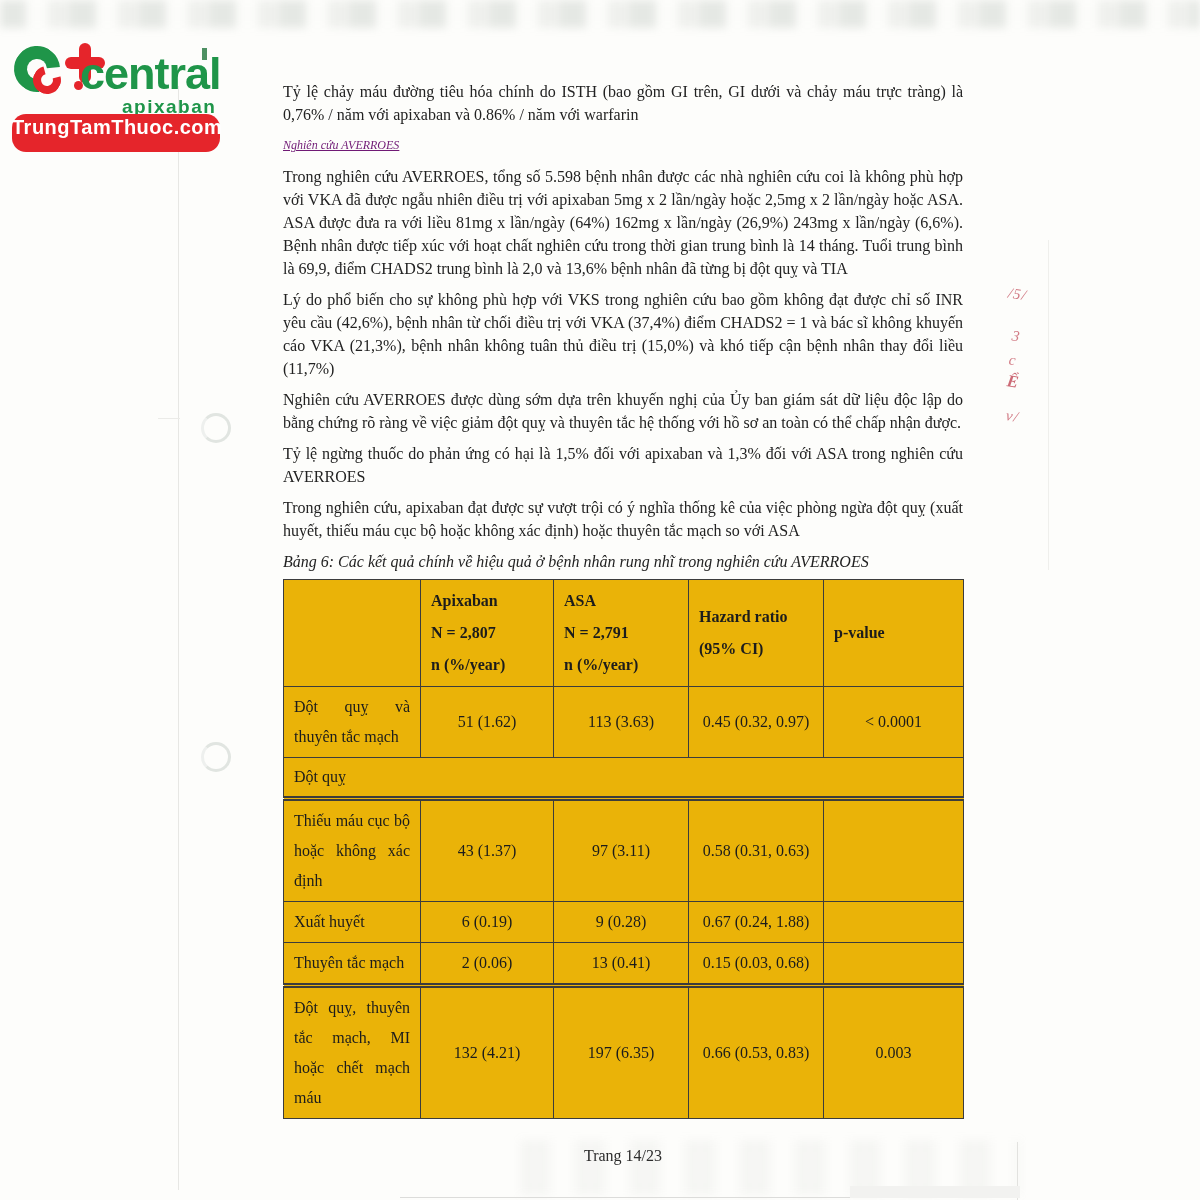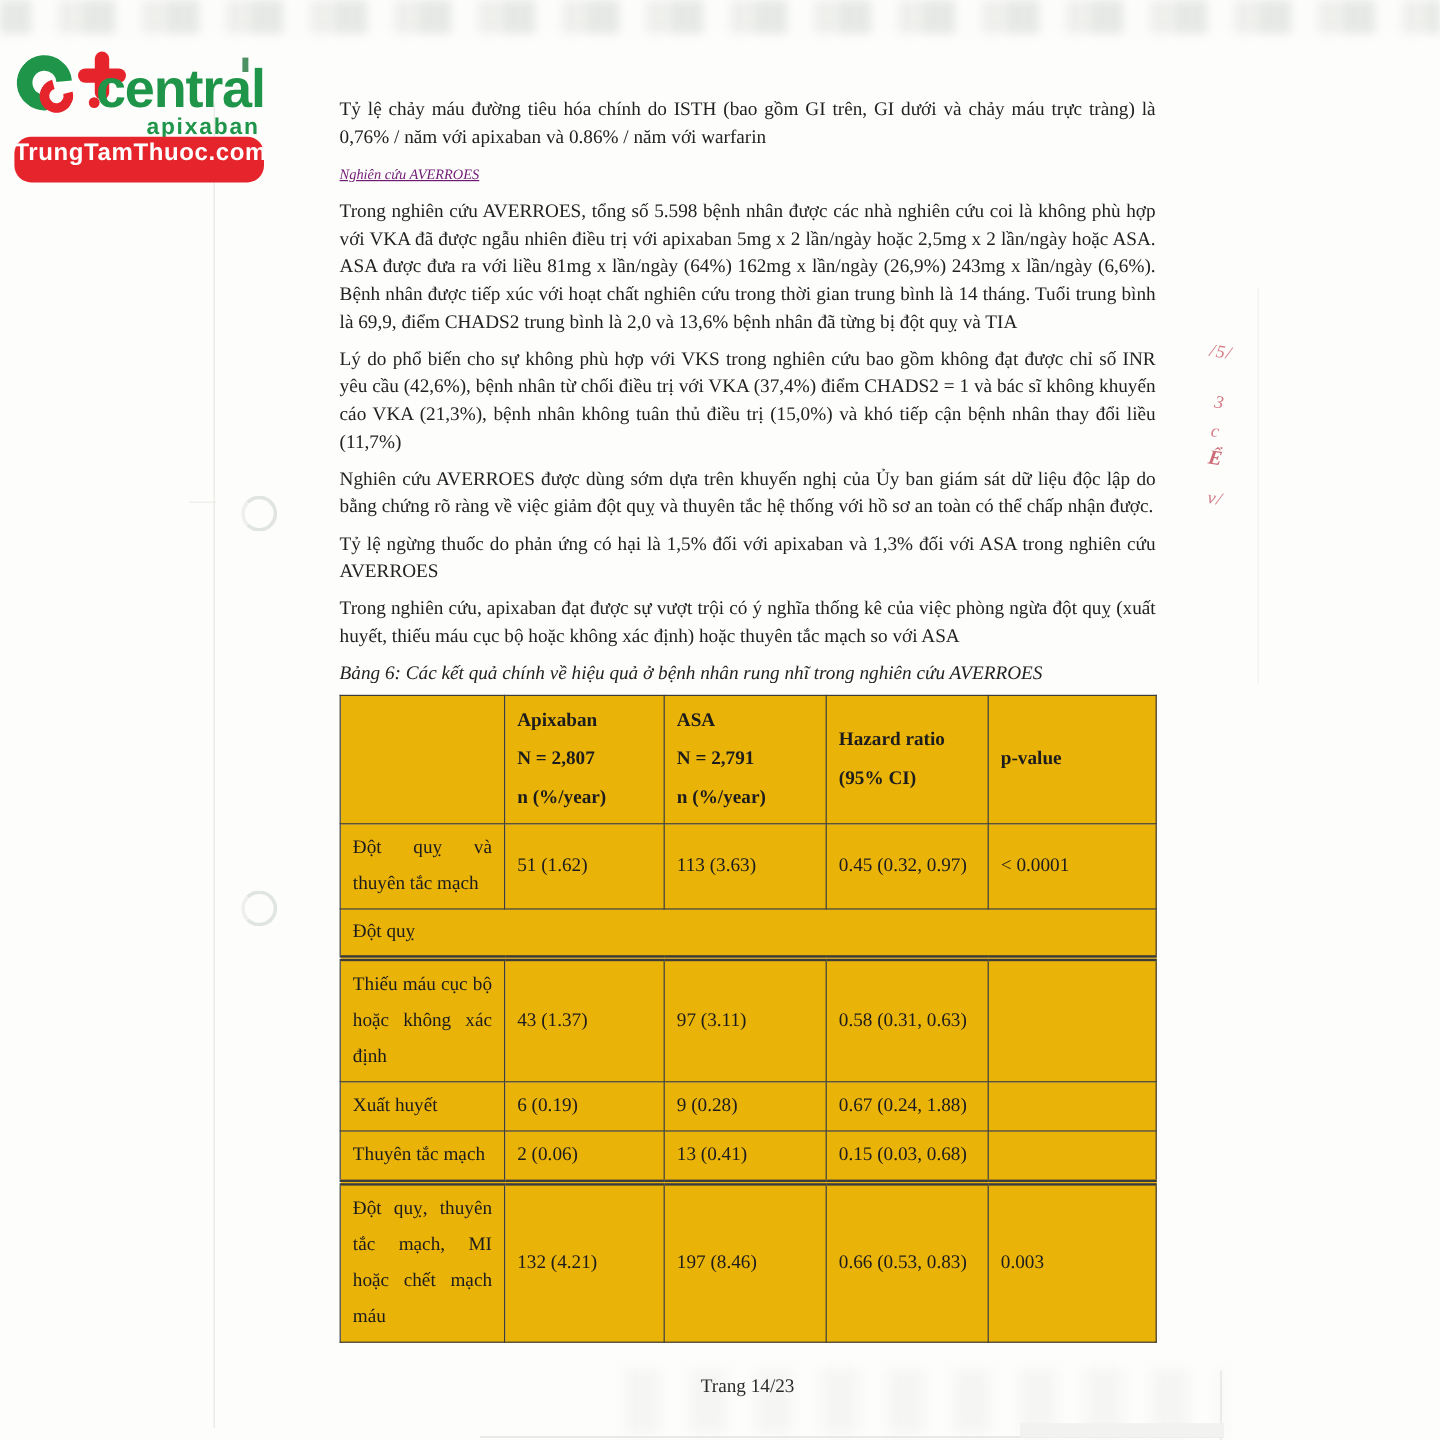--- a/index.html
+++ b/index.html
@@ -53,21 +53,21 @@
   
   .content { position: absolute; left: 283px; top: 80px; width: 680px; }
   .content p { font-size: 16px; line-height: 23px; text-align: justify; margin-bottom: 8px; color: #222; }
   .sec-heading { font-size: 12px; line-height: 23px; font-style: italic; text-decoration: underline; font-weight: normal; margin-bottom: 8px; color: #701a75; }
   .caption { font-style: italic; margin-bottom: 6px !important; }
 
   table.dtable { border-collapse: collapse; width: 680px; table-layout: fixed; }
   table.dtable td { border: 1.5px solid #3c3c3c; font-size: 16px; color: #1c1c1c;
     padding: 5px 10px; vertical-align: middle; background: #eab308; }
   td.lbl { line-height: 30px; text-align: justify; }
-  td.val { padding-left: 12px; }
+  td.val { padding-left: 12px; text-align: center; }
   .hl { line-height: 32px; font-weight: bold; }
   tr.band td { padding: 4px 10px; line-height: 30px; }
   tr.dsep td { border-top: 5px double #3c3c3c; }
 
   .footer { margin-top: 28px; width: 680px; text-align: center; font-size: 16px; color: #2c2c2c; }
 </style>
 </head>
 <body>
 
 <div class="page">
@@ -169,21 +169,21 @@
       <tr>
         <td class="lbl">Thuyên tắc mạch</td>
         <td class="val">2 (0.06)</td>
         <td class="val">13 (0.41)</td>
         <td class="val">0.15 (0.03, 0.68)</td>
         <td class="val"></td>
       </tr>
       <tr class="dsep">
         <td class="lbl">Đột quỵ, thuyên tắc mạch, MI hoặc chết mạch máu</td>
         <td class="val">132 (4.21)</td>
-        <td class="val">197 (8.46)</td>
+        <td class="val">197 (6.35)</td>
         <td class="val">0.66 (0.53, 0.83)</td>
         <td class="val">0.003</td>
       </tr>
     </tbody>
       </table>
 
     <div class="footer">Trang 14/23</div>
   </div>
 
 </div>

